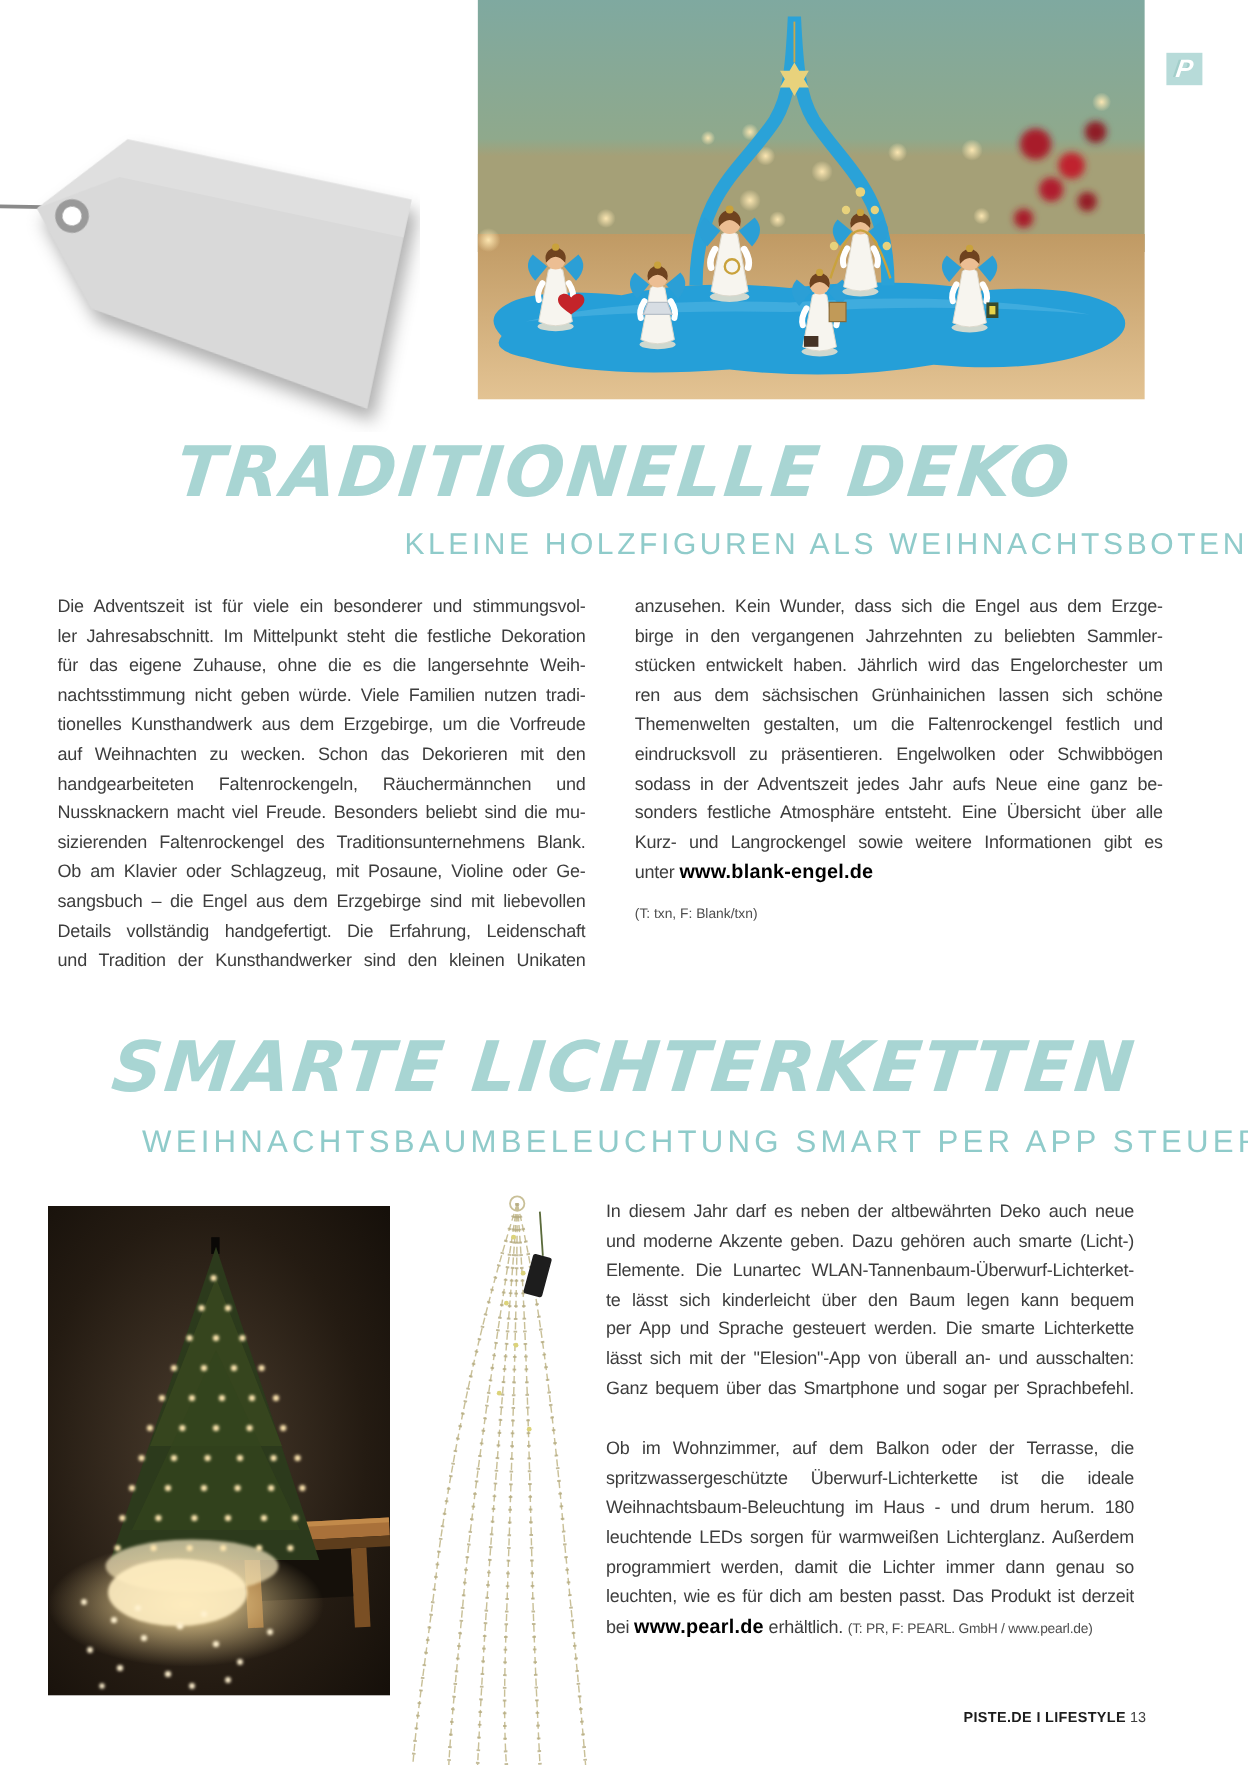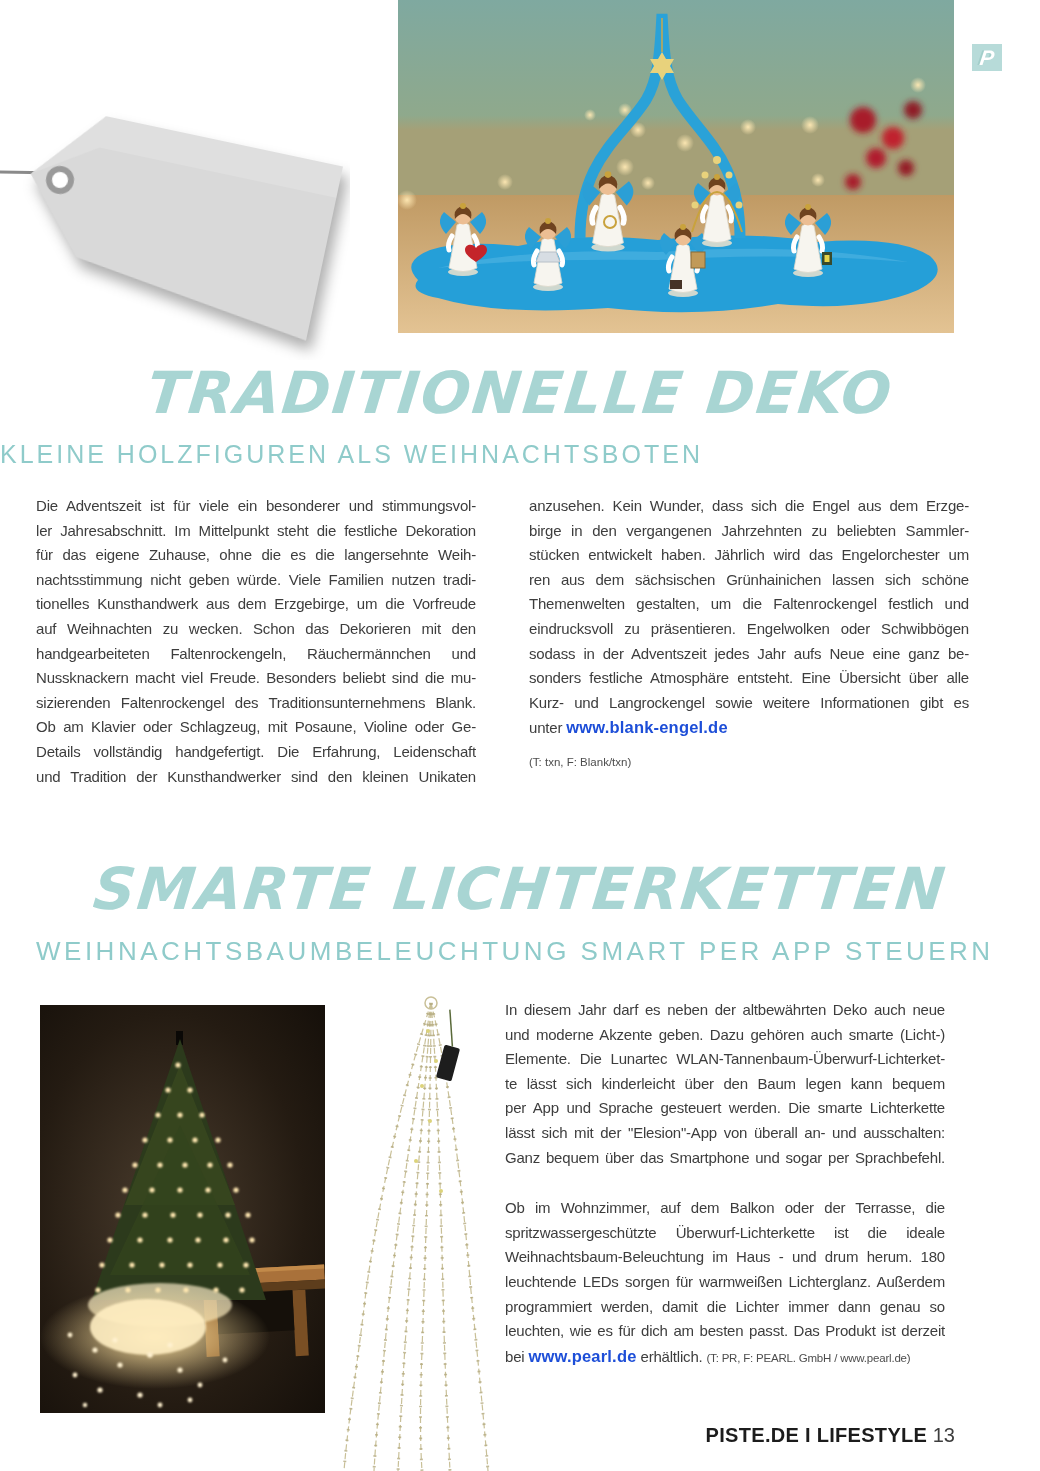--- a/index.html
+++ b/index.html
@@ -13,40 +13,40 @@
   #chain-image{position:absolute;left:326px;top:991px;width:184px;height:480px;}
   
   #logo{position:absolute;left:972px;top:44px;width:30px;height:27px;background:#b7dbd9;
         display:flex;align-items:center;justify-content:center;}
   #logo span{color:#ffffff;font-weight:bold;font-style:italic;font-size:21px;line-height:1;
         transform:skewX(-8deg);text-shadow:-2px 0 0 #a2ceca;}
   
   .script-title{position:absolute;left:0;width:100%;text-align:center;
         font-family:cursive,"DejaVu Sans",sans-serif;font-style:italic;font-weight:700;
         color:#a8d5d3;font-size:58px;line-height:1.1;letter-spacing:2px;transform:skewX(-6deg);}
-  .sub-title{position:absolute;left:0;width:100%;text-align:left;color:#8fcbca;
+  .sub-title{position:absolute;left:0;width:100%;text-align:right;color:#8fcbca;
         font-weight:400;white-space:nowrap;}
   #sec1-title{top:362px;}
   #sec1-sub{top:440px;font-size:25px;letter-spacing:3px;}
   #sec2-title{top:858px;}
   #sec2-sub{top:936px;font-size:26px;letter-spacing:3.5px;margin-left:36px;}
   
   .col{position:absolute;width:440px;color:#3d3d3d;font-size:15px;line-height:24.6px;}
-  #col-left{left:36px;top:494px;}
+  #col-left{left:48px;top:494px;}
   #col-right{left:529px;top:494px;}
   #sec2-text{left:505px;top:998px;}
   .tline{text-align:justify;text-align-last:justify;white-space:nowrap;overflow:hidden;
          letter-spacing:-0.2px;}
   .tline.last{text-align-last:left;}
-  .url{font-weight:bold;color:#1d4ed8;font-size:16.5px;letter-spacing:0.2px;}
+  .url{font-weight:bold;color:#000000;font-size:16.5px;letter-spacing:0.2px;}
   .credit{font-size:11.5px;color:#4d4d4d;margin-top:9px;letter-spacing:0;}
   .credit-inline{font-size:11.5px;color:#4d4d4d;}
   .para-gap{height:26px;}
   
-  #footer{position:absolute;right:85px;top:1424px;font-size:20px;color:#1c1c1c;}
+  #footer{position:absolute;right:85px;top:1424px;font-size:12px;color:#1c1c1c;}
   #footer b{letter-spacing:0.3px;}
   #footer span{color:#3d3d3d;}
 </style>
 </head>
 <body>
 
 <div id="page">
 
   <svg id="tag-svg" width="350" height="280" viewBox="0 0 350 280">
     <line x1="0" y1="92" x2="62" y2="93" stroke="#8a8a8a" stroke-width="3"></line>
@@ -160,20 +160,21 @@
       <div class="tline">Die Adventszeit ist für viele ein besonderer und stimmungsvol-</div>
       <div class="tline">ler Jahresabschnitt. Im Mittelpunkt steht die festliche Dekoration</div>
       <div class="tline">für das eigene Zuhause, ohne die es die langersehnte Weih-</div>
       <div class="tline">nachtsstimmung nicht geben würde. Viele Familien nutzen tradi-</div>
       <div class="tline">tionelles Kunsthandwerk aus dem Erzgebirge, um die Vorfreude</div>
       <div class="tline">auf Weihnachten zu wecken. Schon das Dekorieren mit den</div>
       <div class="tline">handgearbeiteten Faltenrockengeln, Räuchermännchen und</div>
       <div class="tline">Nussknackern macht viel Freude. Besonders beliebt sind die mu-</div>
       <div class="tline">sizierenden Faltenrockengel des Traditionsunternehmens Blank.</div>
       <div class="tline">Ob am Klavier oder Schlagzeug, mit Posaune, Violine oder Ge-</div>
+      <div class="tline">sangsbuch – die Engel aus dem Erzgebirge sind mit liebevollen</div>
       <div class="tline">Details vollständig handgefertigt. Die Erfahrung, Leidenschaft</div>
       <div class="tline">und Tradition der Kunsthandwerker sind den kleinen Unikaten</div>
     </div>
   <div id="col-right" class="col">
     <div>
         <div class="tline">anzusehen. Kein Wunder, dass sich die Engel aus dem Erzge-</div>
         <div class="tline">birge in den vergangenen Jahrzehnten zu beliebten Sammler-</div>
         <div class="tline">stücken entwickelt haben. Jährlich wird das Engelorchester um</div>
         <div class="tline">ren aus dem sächsischen Grünhainichen lassen sich schöne</div>
         <div class="tline">Themenwelten gestalten, um die Faltenrockengel festlich und</div>

